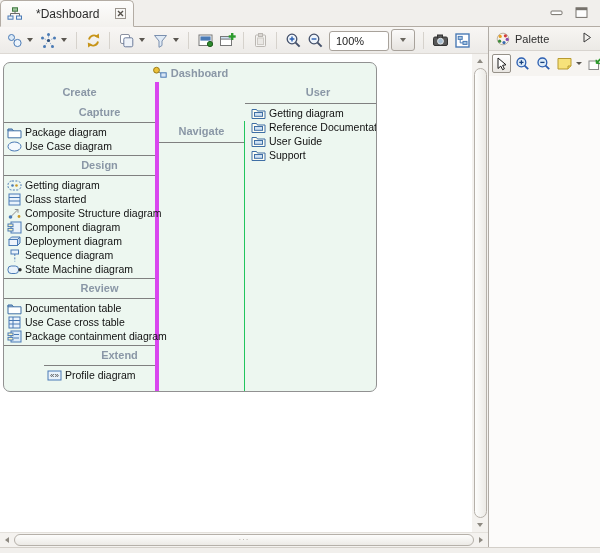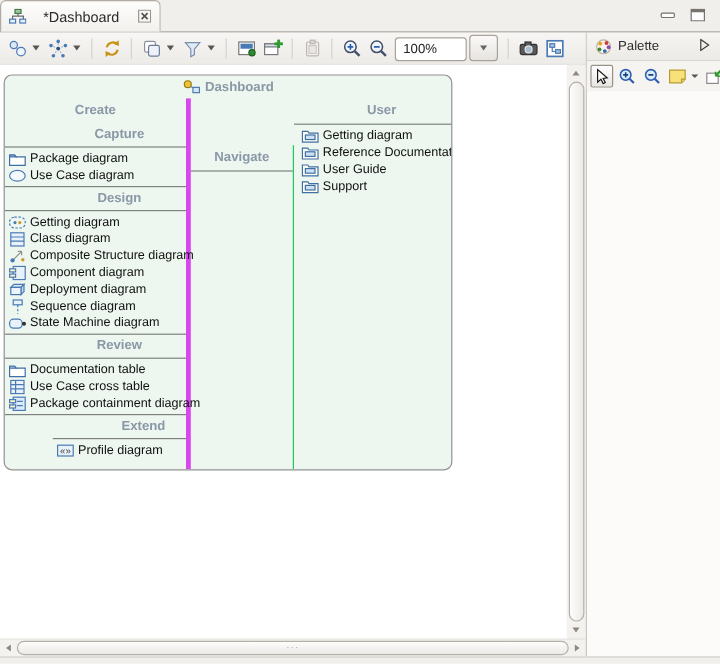--- a/index.html
+++ b/index.html
@@ -298,21 +298,21 @@
                         </span>
                       <span>Getting diagram</span>
                     </div>
                     <div class="item">
                       <span class="ic">
                           <svg width="15" height="13" viewBox="0 0 15 13">
                             <rect x="2" y="1" width="11" height="11" fill="#e9f2fb" stroke="#4a7ab5"></rect>
                             <path d="M2 4.5h11M2 8h11" stroke="#4a7ab5"></path>
                           </svg>
                         </span>
-                      <span>Class diagram</span>
+                      <span>Class started</span>
                     </div>
                     <div class="item">
                       <span class="ic">
                           <svg width="15" height="13" viewBox="0 0 15 13">
                             <path d="M3.5 10L11 2.5M11 2.5H7.8M11 2.5v3.2" stroke="#909090" fill="none"></path>
                             <circle cx="3.5" cy="10" r="1.8" fill="#4a7ab5"></circle>
                             <circle cx="12" cy="9.5" r="1.4" fill="#c9992a"></circle>
                           </svg>
                         </span>
                       <span>Composite Structure diagram</span>

